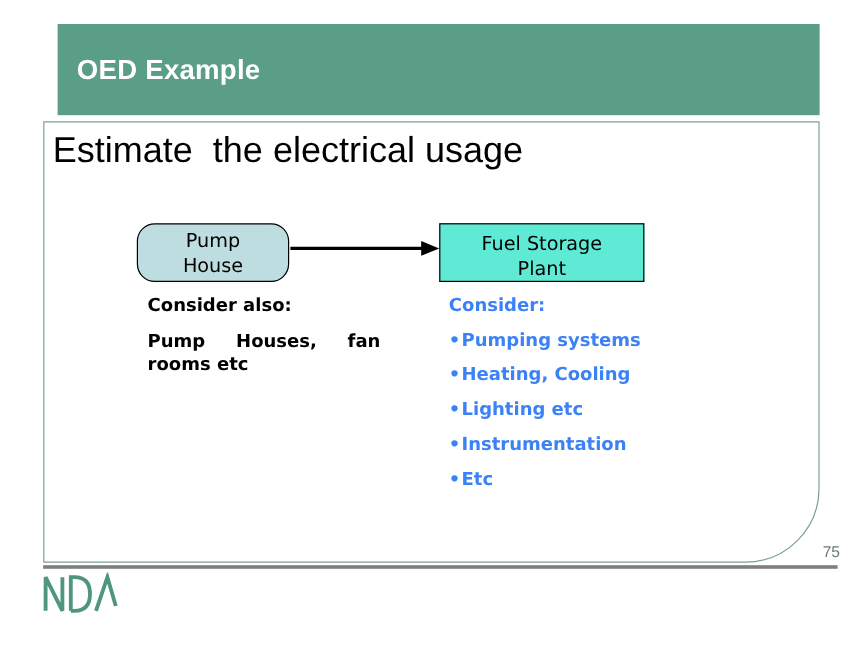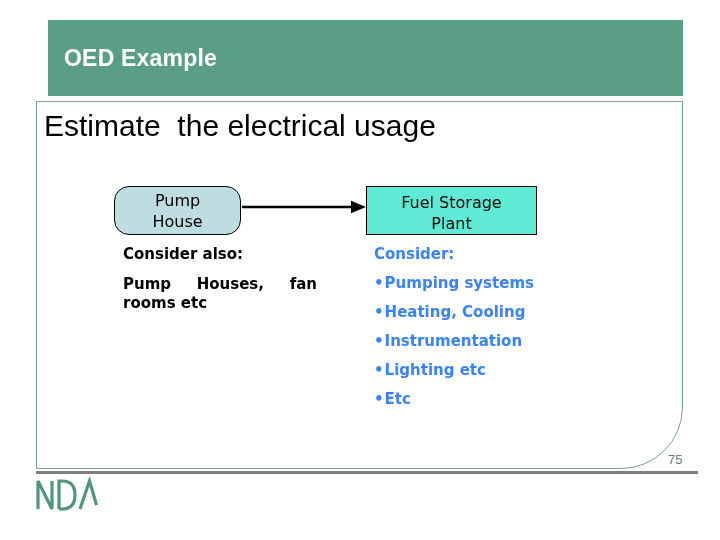--- a/index.html
+++ b/index.html
@@ -86,20 +86,21 @@
   .divider-line {
     position: absolute;
     left: 36px; top: 471px;
     width: 662px; height: 3px;
     background: #7f7f7f;
   }
   .page-number {
     position: absolute;
     left: 668px; top: 452px;
     width: 32px;
+    text-align: right;
     font-size: 13px;
     color: #6e7b74;
     font-family: "Liberation Sans", sans-serif;
   }
   .nda-logo { position: absolute; left: 34px; top: 477px; }
 </style>
 </head>
 <body>
 
 <div class="slide">
@@ -134,24 +135,24 @@
 
     <div class="col-right">
       <div class="intro">Consider:</div>
       <div class="bullet-item">
         <span class="bullet">•</span><span>Pumping systems</span>
       </div>
       <div class="bullet-item">
         <span class="bullet">•</span><span>Heating, Cooling</span>
       </div>
       <div class="bullet-item">
-        <span class="bullet">•</span><span>Instrumentation</span>
+        <span class="bullet">•</span><span>Lighting etc</span>
       </div>
       <div class="bullet-item">
-        <span class="bullet">•</span><span>Lighting etc</span>
+        <span class="bullet">•</span><span>Instrumentation</span>
       </div>
       <div class="bullet-item">
         <span class="bullet">•</span><span>Etc</span>
       </div>
     </div>
 
   </div>
 
   <div class="divider-line"></div>
   <div class="page-number">75</div>

